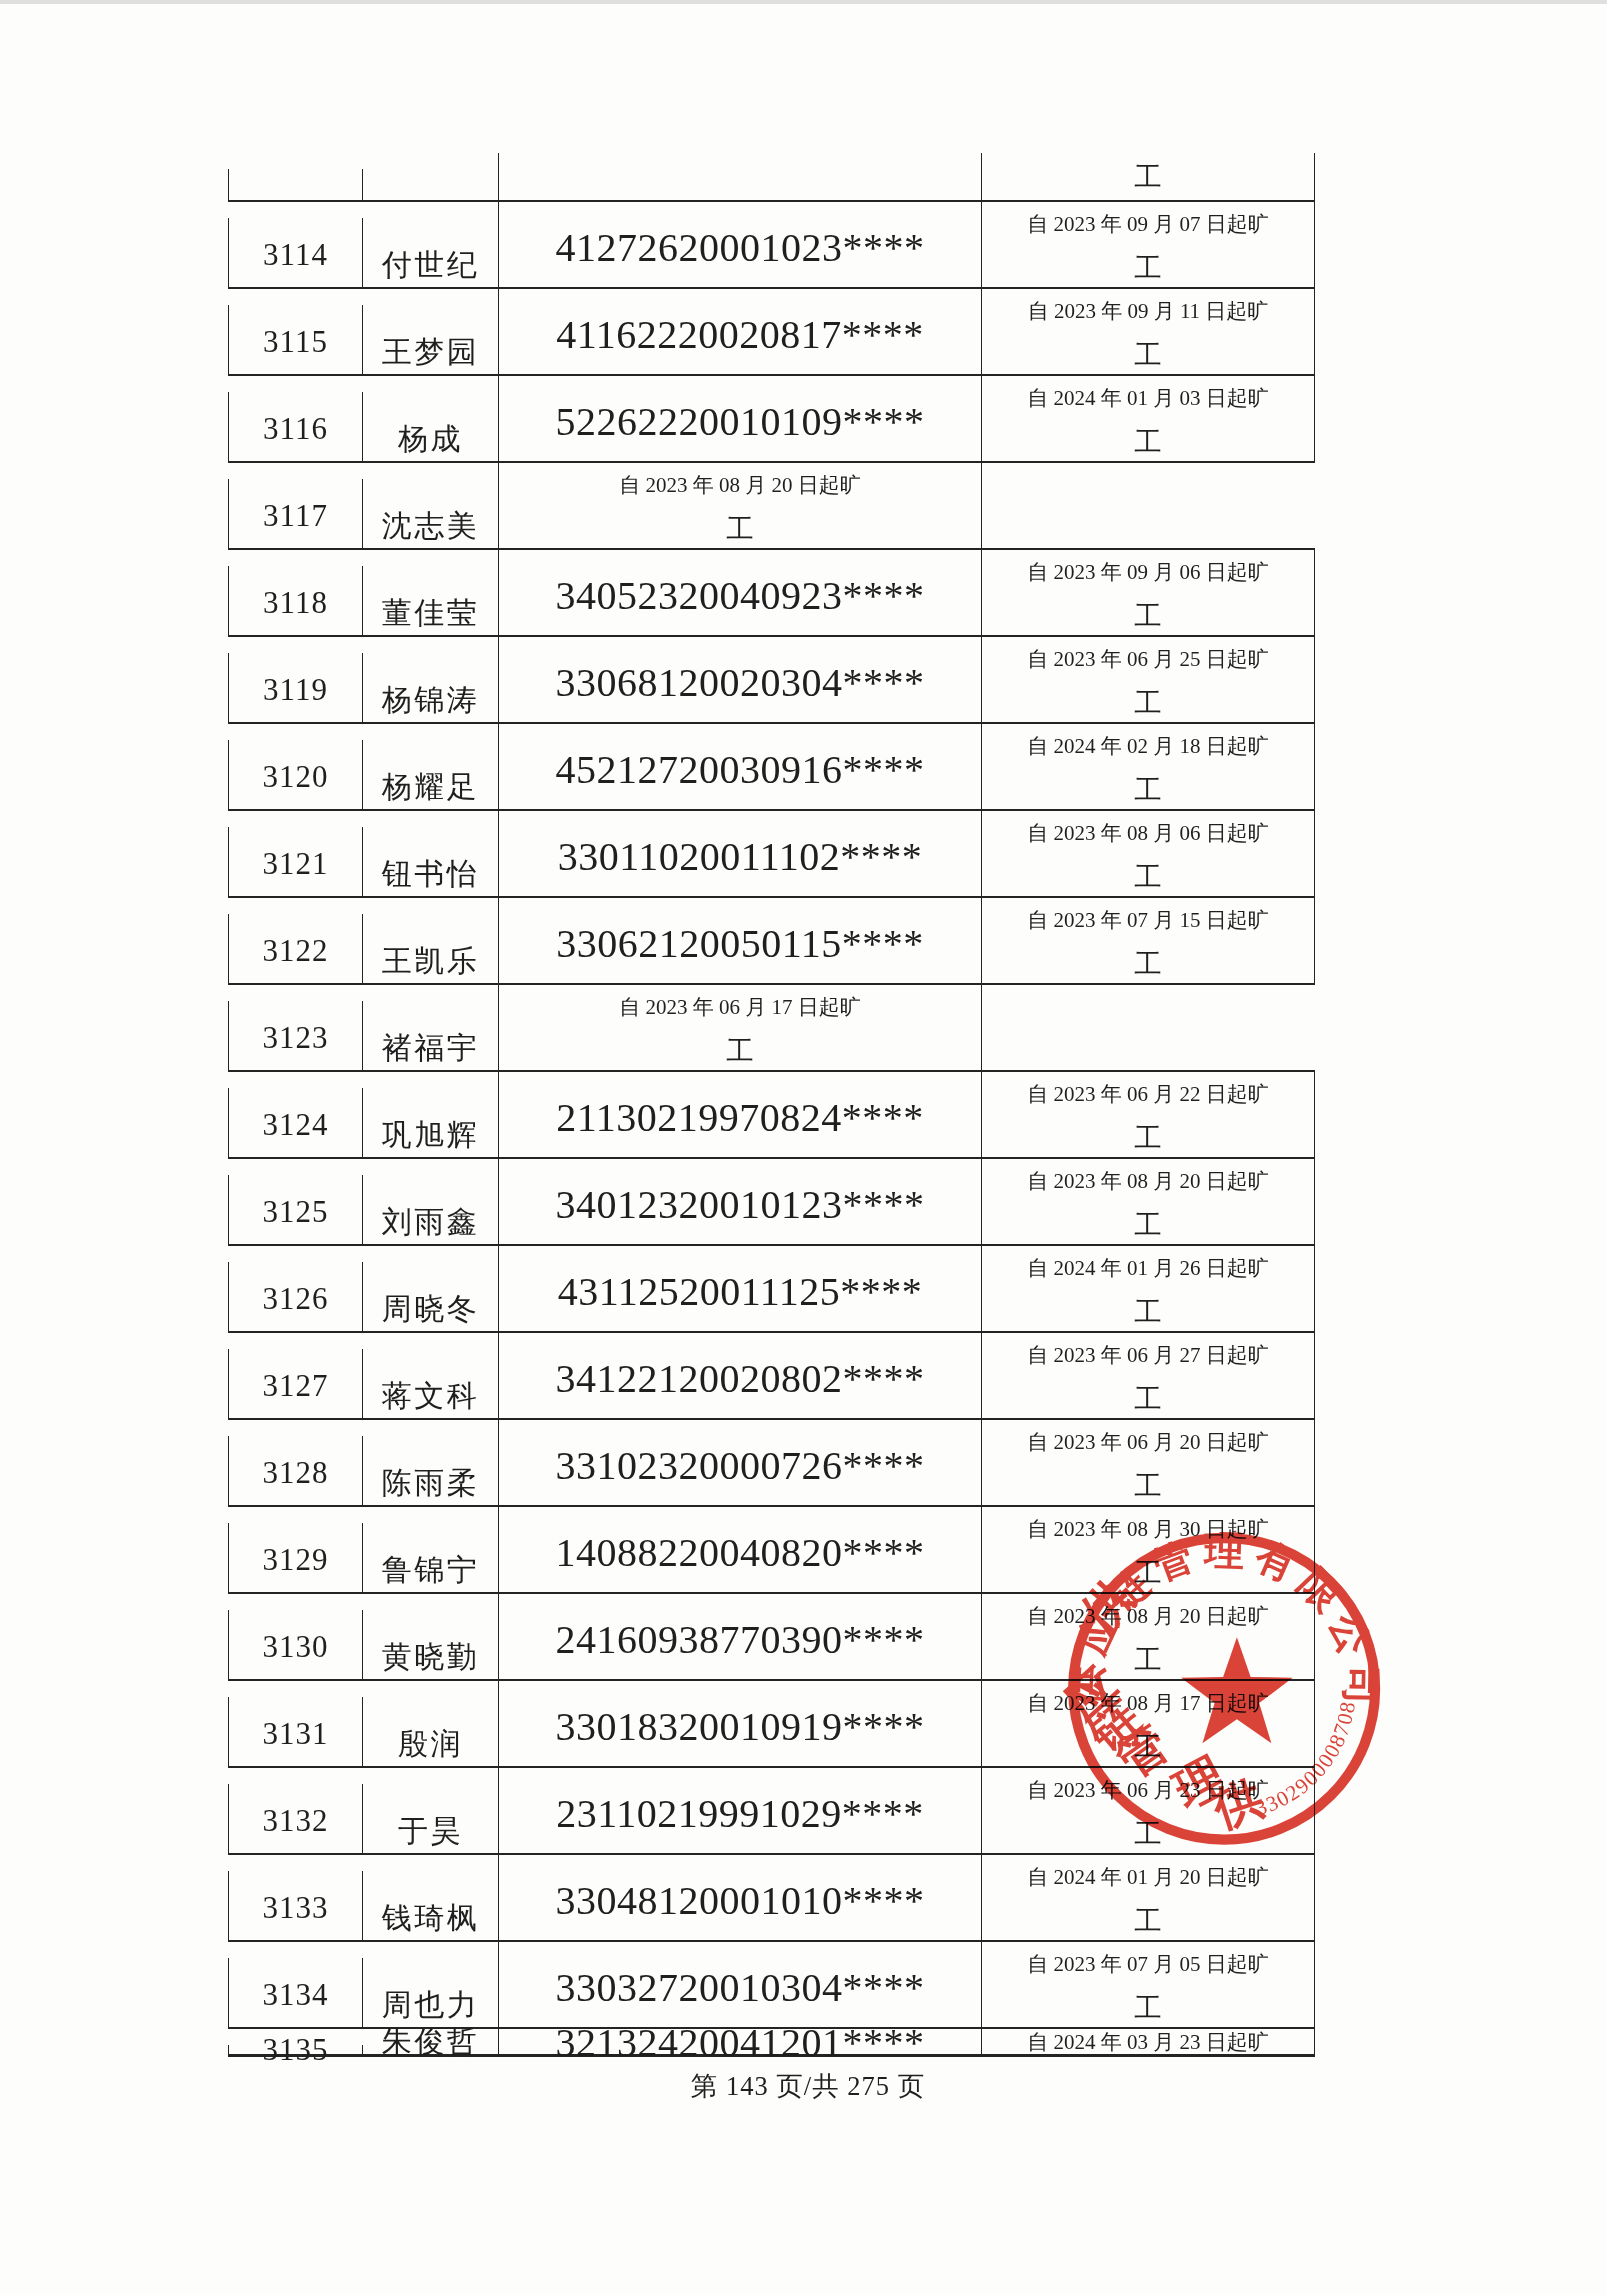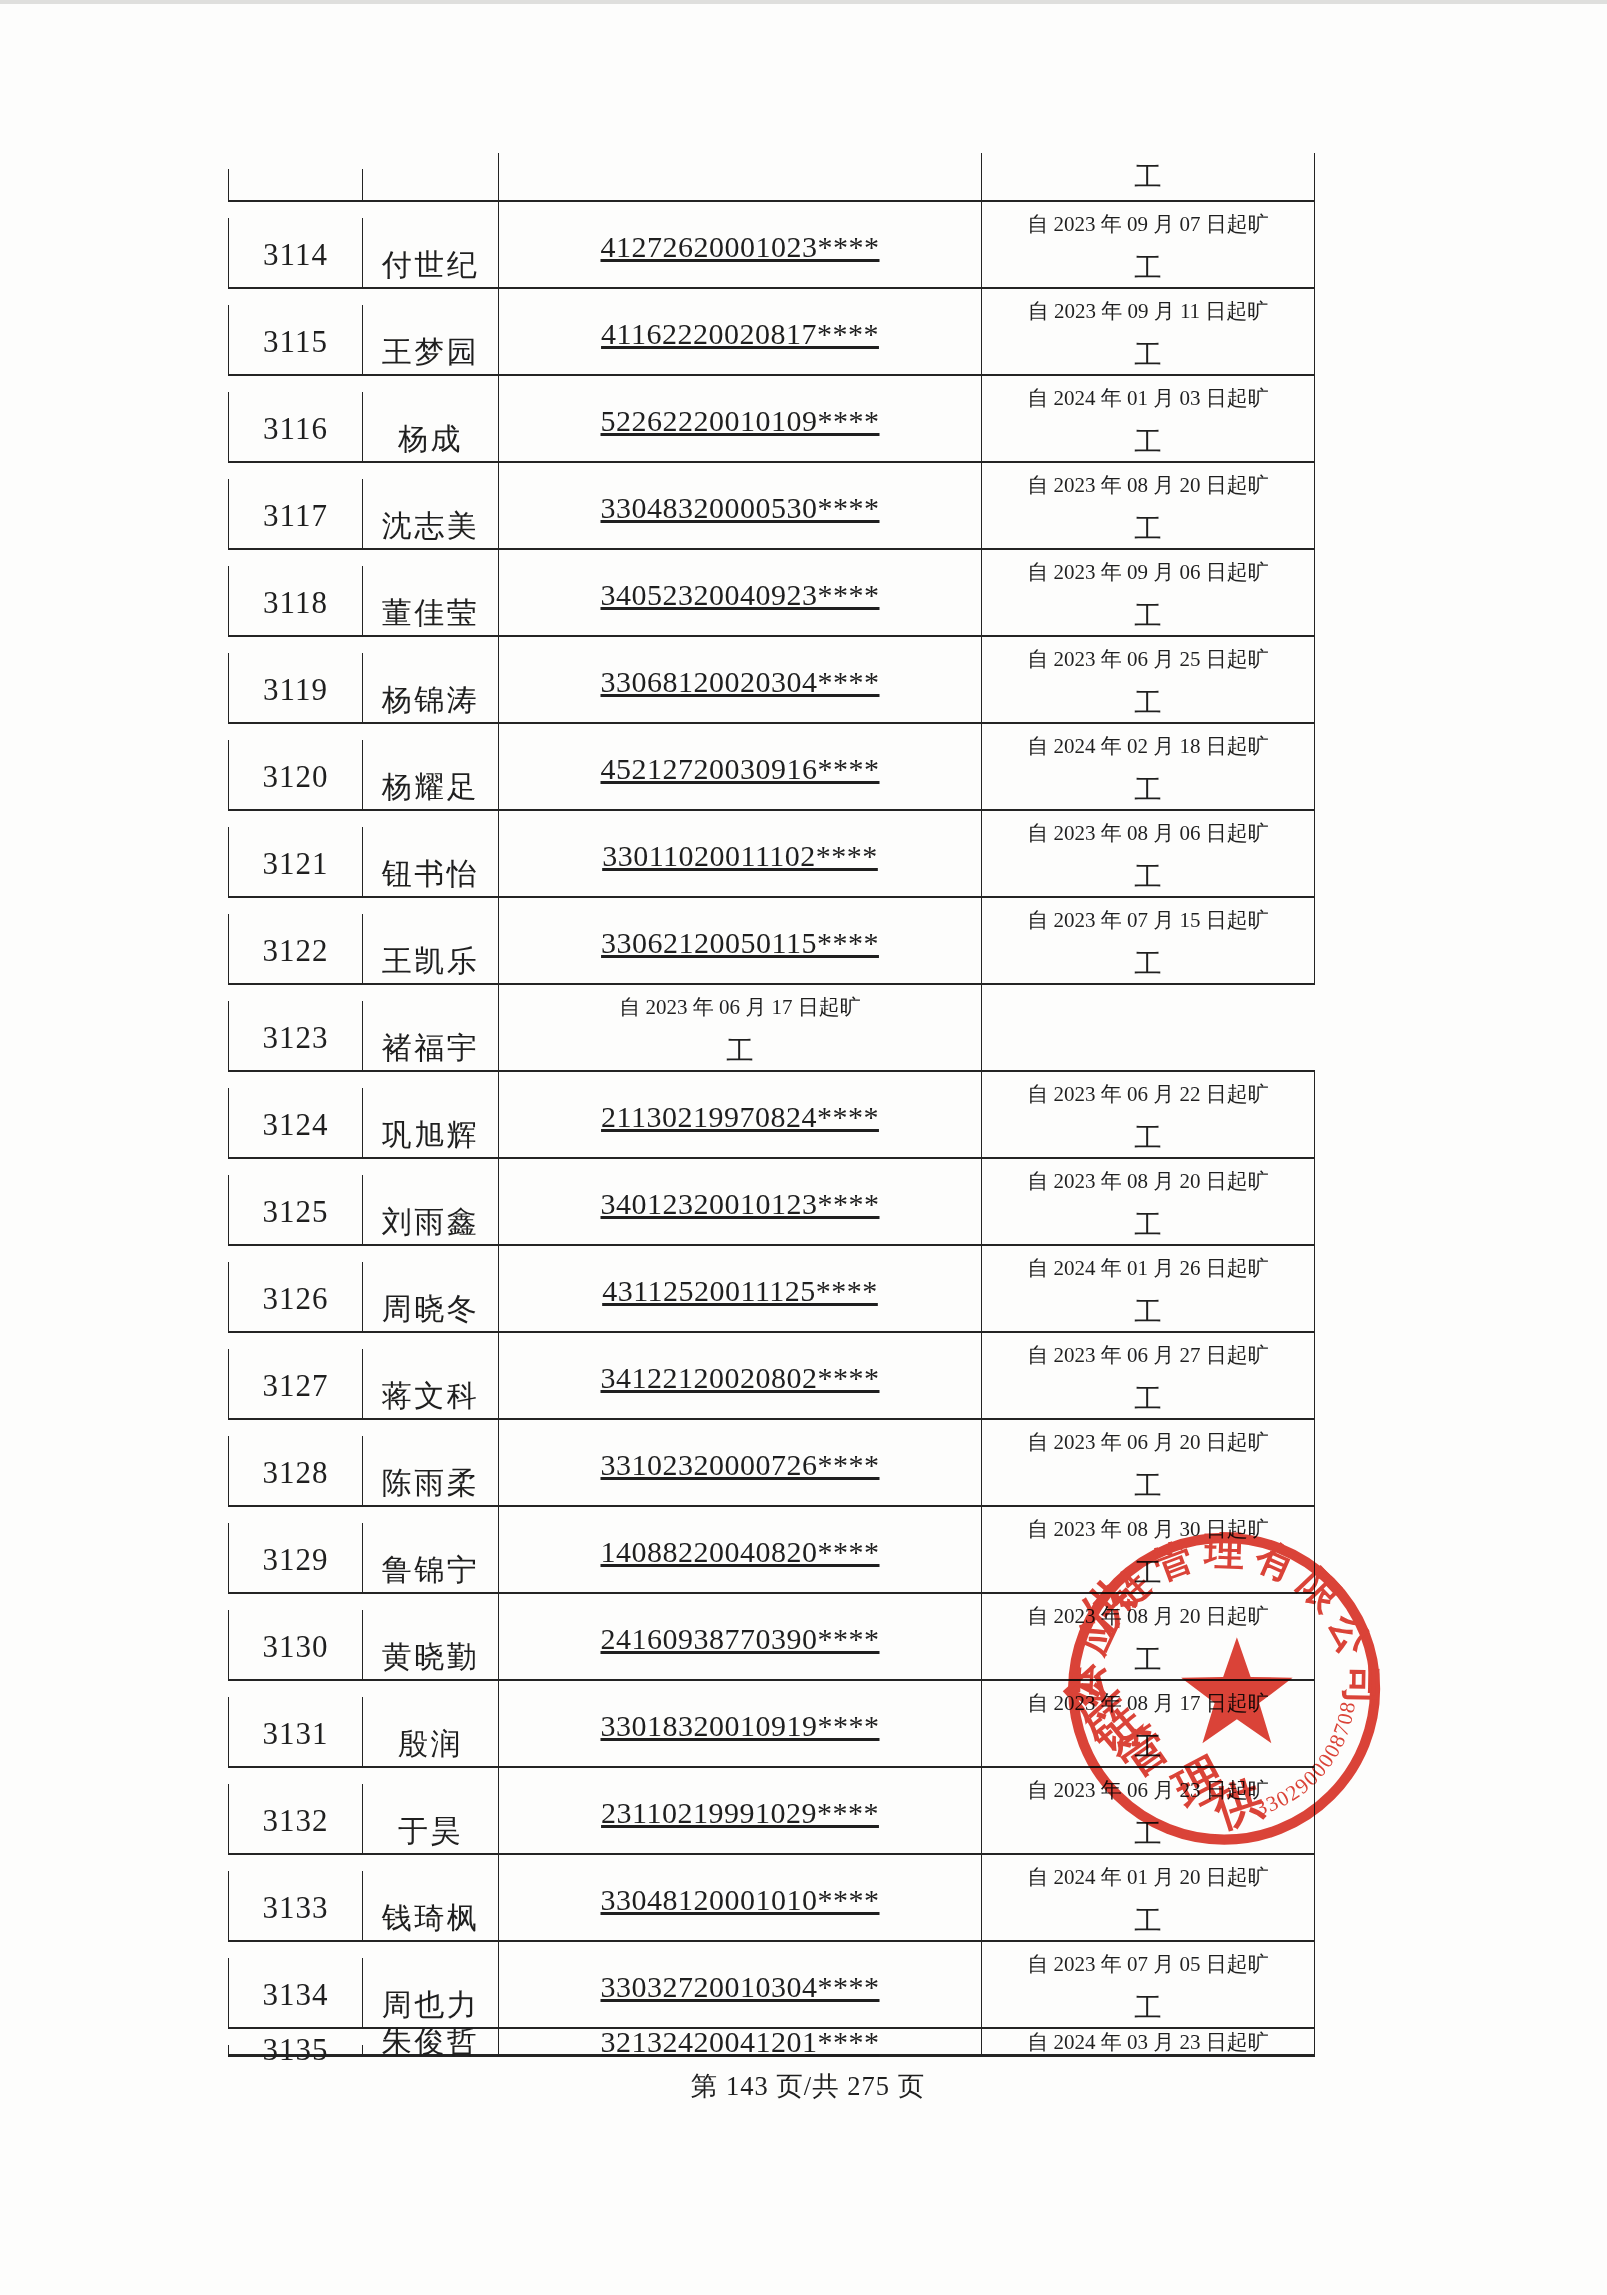--- a/index.html
+++ b/index.html
@@ -12,21 +12,21 @@
   .tbl{position:absolute;left:228px;top:153px;width:1087px;border-bottom:3.6px solid #242424;}
   .row{display:grid;grid-template-columns:135px 136px 483px 333px;position:relative;
        height:87px;border-top:2px solid #242424;box-sizing:border-box;}
   .row.partial{height:47px;border-top:none;}
   .row.cut{height:27px;}
   .cell{position:relative;border-right:1.5px solid #242424;box-sizing:border-box;}
   .cell:first-child{border-left:1.5px solid #242424;margin-top:16px;}
   .cell span{position:absolute;left:50%;transform:translate(-50%,-50%);white-space:nowrap;}
   .v-no  {top:53%;font-size:31px;letter-spacing:1px;}
   .v-name{top:74%;font-size:30px;letter-spacing:2.5px;}
-  .v-id  {top:53%;font-size:30px;letter-spacing:0.5px;text-decoration:underline;}
+  .v-id  {top:53%;font-size:40px;letter-spacing:0.5px;}
   .v-d1  {top:26%;font-size:21px;}
   .v-d2  {top:78%;font-size:27.5px;}
   .row.partial .v-d2{top:52%;}
   .row.cut .v-no,.row.cut .v-name,.row.cut .v-id,.row.cut .v-d1{top:50%;}
   
   .footer{position:absolute;left:808px;top:2086px;transform:translate(-50%,-50%);
           font-size:26.5px;white-space:nowrap;letter-spacing:1px;}
   .footer b{font-weight:400;}
   
   .stamp{position:absolute;left:0;top:0;mix-blend-mode:multiply;opacity:.88;pointer-events:none;}
@@ -91,23 +91,20 @@
           <span class="v-d1">自 2024 年 01 月 03 日起旷</span>
           <span class="v-d2">工</span>
         </div>
       </div>
       <div class="row">
         <div class="cell">
           <span class="v-no">3117</span>
         </div>
         <div class="cell">
           <span class="v-name">沈志美</span>
-        </div>
-        <div class="cell">
-          <span class="v-id">33048320000530****</span>
         </div>
         <div class="cell">
           <span class="v-d1">自 2023 年 08 月 20 日起旷</span>
           <span class="v-d2">工</span>
         </div>
       </div>
       <div class="row">
         <div class="cell">
           <span class="v-no">3118</span>
         </div>

